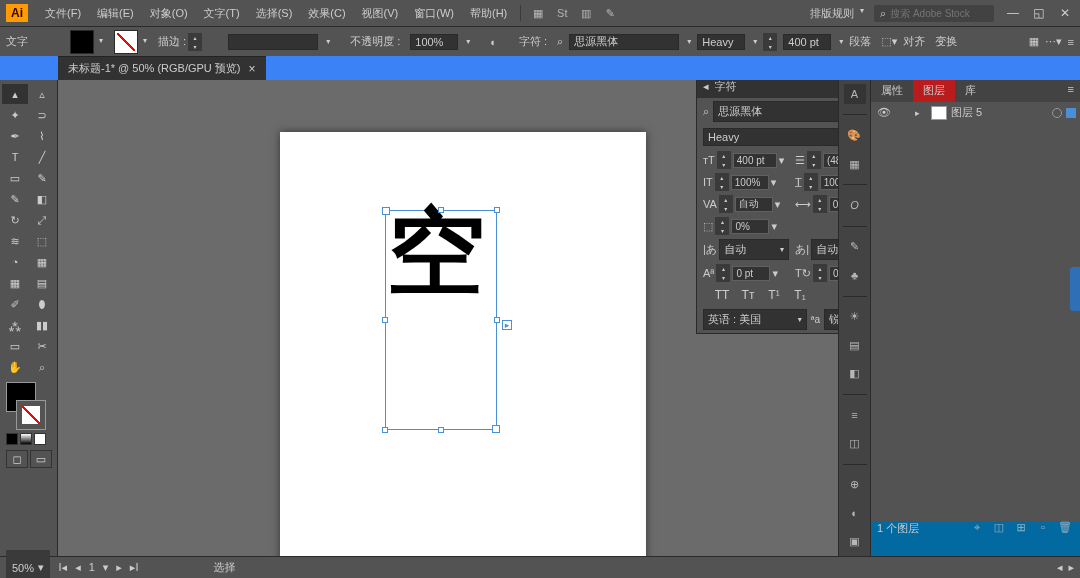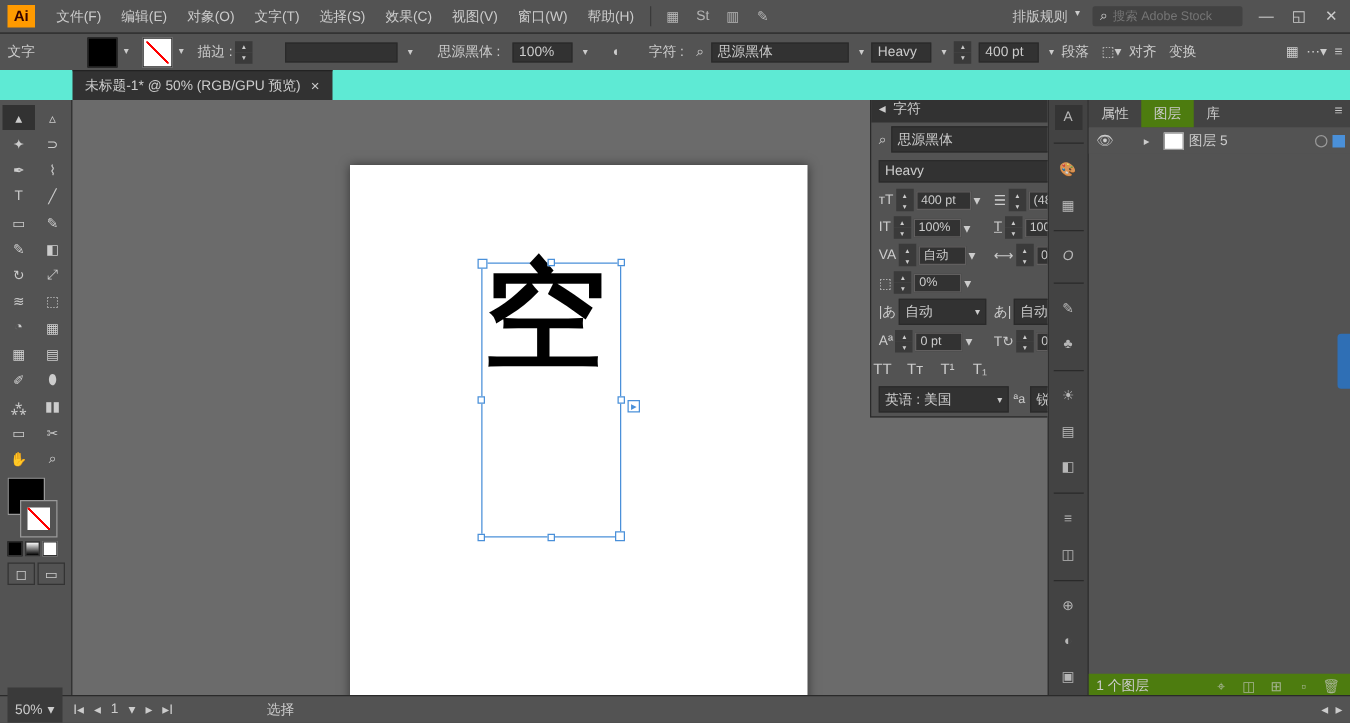--- a/index.html
+++ b/index.html
@@ -23,21 +23,21 @@
 .dash-swatch{width:24px;height:24px;border:1px solid #2a2a2a;background:#fff;position:relative;margin-left:14px}
 .dash-swatch::before{content:"";position:absolute;inset:2px;background:linear-gradient(45deg,transparent 47%,#f00 47%,#f00 53%,transparent 53%)}
 .dash-swatch::after{content:"▾";position:absolute;right:-10px;top:5px;color:#ccc;font-size:8px}
 .stroke-label{margin-left:14px;display:flex;align-items:center;gap:2px}
 .spinner{width:14px;height:18px;display:flex;flex-direction:column}
 .spinner span{flex:1;display:flex;align-items:center;justify-content:center;font-size:6px;background:#3a3a3a}
 .num-input{background:#323232;border:1px solid #2a2a2a;padding:1px 4px;color:#ccc;width:48px}
 .wide-input{width:90px}
 .dropdown-caret{font-size:8px;margin-left:2px}
 
-.tabbar{height:24px;background:#5eead4;display:flex;align-items:center;padding-left:58px}
+.tabbar{height:24px;background:#3b82f6;display:flex;align-items:center;padding-left:58px}
 .doc-tab{background:#323232;padding:4px 10px;font-size:11px;display:flex;align-items:center;gap:8px;border-top:1px solid #222}
 .doc-tab .close{font-size:12px}
 
 .main{position:absolute;top:80px;bottom:22px;left:0;right:0;display:flex}
 .toolbox{width:58px;background:#535353;border-right:1px solid #2a2a2a;display:flex;flex-direction:column;padding:4px 2px;gap:1px}
 .tool-row{display:flex;gap:1px}
 .tool{width:26px;height:20px;display:flex;align-items:center;justify-content:center;position:relative}
 .tool.active{background:#323232}
 .fill-stroke{margin-top:4px;position:relative;width:48px;height:48px}
 .fs-fill{position:absolute;top:0;left:4px;width:30px;height:30px;background:#000;border:1px solid #999}
@@ -65,41 +65,41 @@
 .char-panel{position:absolute;left:638px;top:-6px;width:192px;background:#535353;border:1px solid #2a2a2a}
 .cp-header{background:#323232;padding:4px 6px;display:flex;align-items:center;gap:6px;font-size:11px}
 .cp-header .flex{flex:1}
 .cp-row{display:flex;align-items:center;padding:3px 6px;gap:4px}
 .cp-select{flex:1;background:#323232;border:1px solid #2a2a2a;padding:2px 4px;display:flex;align-items:center}
 .cp-select .caret{margin-left:auto;font-size:8px}
 .cp-input{background:#323232;border:1px solid #615f5f;padding:1px 3px;width:44px;font-size:10px}
 .cp-input.narrow{width:38px}
 .cp-2col{display:flex;padding:2px 6px;gap:6px}
 .cp-2col>div{flex:1;display:flex;align-items:center;gap:2px}
-.cp-iconrow{display:flex;padding:4px 0;gap:8px}
+.cp-iconrow{display:flex;padding:4px 16px;gap:8px}
 .cp-iconrow span{font-size:12px;width:18px;text-align:center}
 
 .dock{width:32px;background:#434343;border-left:1px solid #2a2a2a;display:flex;flex-direction:column;align-items:center;padding:4px 0;gap:8px}
 .dock-icon{width:22px;height:22px;display:flex;align-items:center;justify-content:center;opacity:.85}
 .dock-sep{width:24px;height:1px;background:#2a2a2a;margin:2px 0}
 
 .right-panel{width:210px;background:#535353;border-left:1px solid #2a2a2a;display:flex;flex-direction:column}
 .rp-tabs{display:flex;background:#434343;height:22px}
 .rp-tab{padding:3px 10px;font-size:11px}
-.rp-tab.active{background:#4d7c0f}
+.rp-tab.active{background:#b91c1c}
 .rp-menu{margin-left:auto;padding:3px 6px}
 .layer-row{display:flex;align-items:center;padding:3px 4px;gap:4px;background:#535353}
 .vis-col{width:18px;text-align:center}
 .lock-col{width:14px}
 .disclosure{width:12px;font-size:9px}
 .layer-thumb{width:16px;height:14px;background:#fff;border:1px solid #999}
 .layer-name{flex:1;font-size:11px}
 .target{width:10px;height:10px;border:1px solid #999;border-radius:50%}
 .sel-box{width:10px;height:10px;background:#4a90d9}
-.rp-footer{margin-top:auto;height:17px;background:#4d7c0f;display:flex;align-items:flex-end;padding:0 6px;font-size:10px;gap:4px}
+.rp-footer{margin-top:auto;height:35px;background:#0369a1;display:flex;align-items:flex-start;padding:0 6px;font-size:10px;gap:4px}
 .rp-footer .flex{flex:1}
 .rp-footer .fbtn{width:18px;text-align:center;opacity:.7}
 
 .statusbar{position:absolute;bottom:0;left:0;right:0;height:22px;background:#535353;border-top:1px solid #2a2a2a;display:flex;align-items:center;padding:0 6px;gap:6px;font-size:10px}
 .sb-zoom{background:#3a3a3a;padding:11px 6px;display:flex;align-items:center;gap:4px}
 .sb-nav{display:flex;gap:2px}
 .sb-nav span{padding:0 3px}
 .expand-tab{position:absolute;right:0;top:50%;width:10px;height:44px;background:#2f6fb5;border-radius:3px 0 0 3px;transform:translateY(-50%)}
 </style>
 </head>
@@ -146,21 +146,21 @@
     <span>描边 :</span>
     <div class="spinner">
         <span>▴</span>
         <span>▾</span>
       </div>
   </span>
   <div style="width:14px"></div>
   <input class="num-input wide-input" style="">
   <span class="dropdown-caret">▾</span>
   <div style="width:8px"></div>
-  <span class="opt-label">思源黑体 :</span>
+  <span class="opt-label">不透明度 :</span>
   <input class="num-input" value="100%" style="">
   <span class="dropdown-caret">▾</span>
   <div style="width:8px"></div>
   <span>◐</span>
   <div style="width:10px"></div>
   <span class="opt-label">字符 :</span>
   <span>⌕</span>
   <input class="num-input" style="width: 110px;" value="思源黑体">
   <span class="dropdown-caret">▾</span>
   <input class="num-input" style="width: 48px;" value="Heavy">

